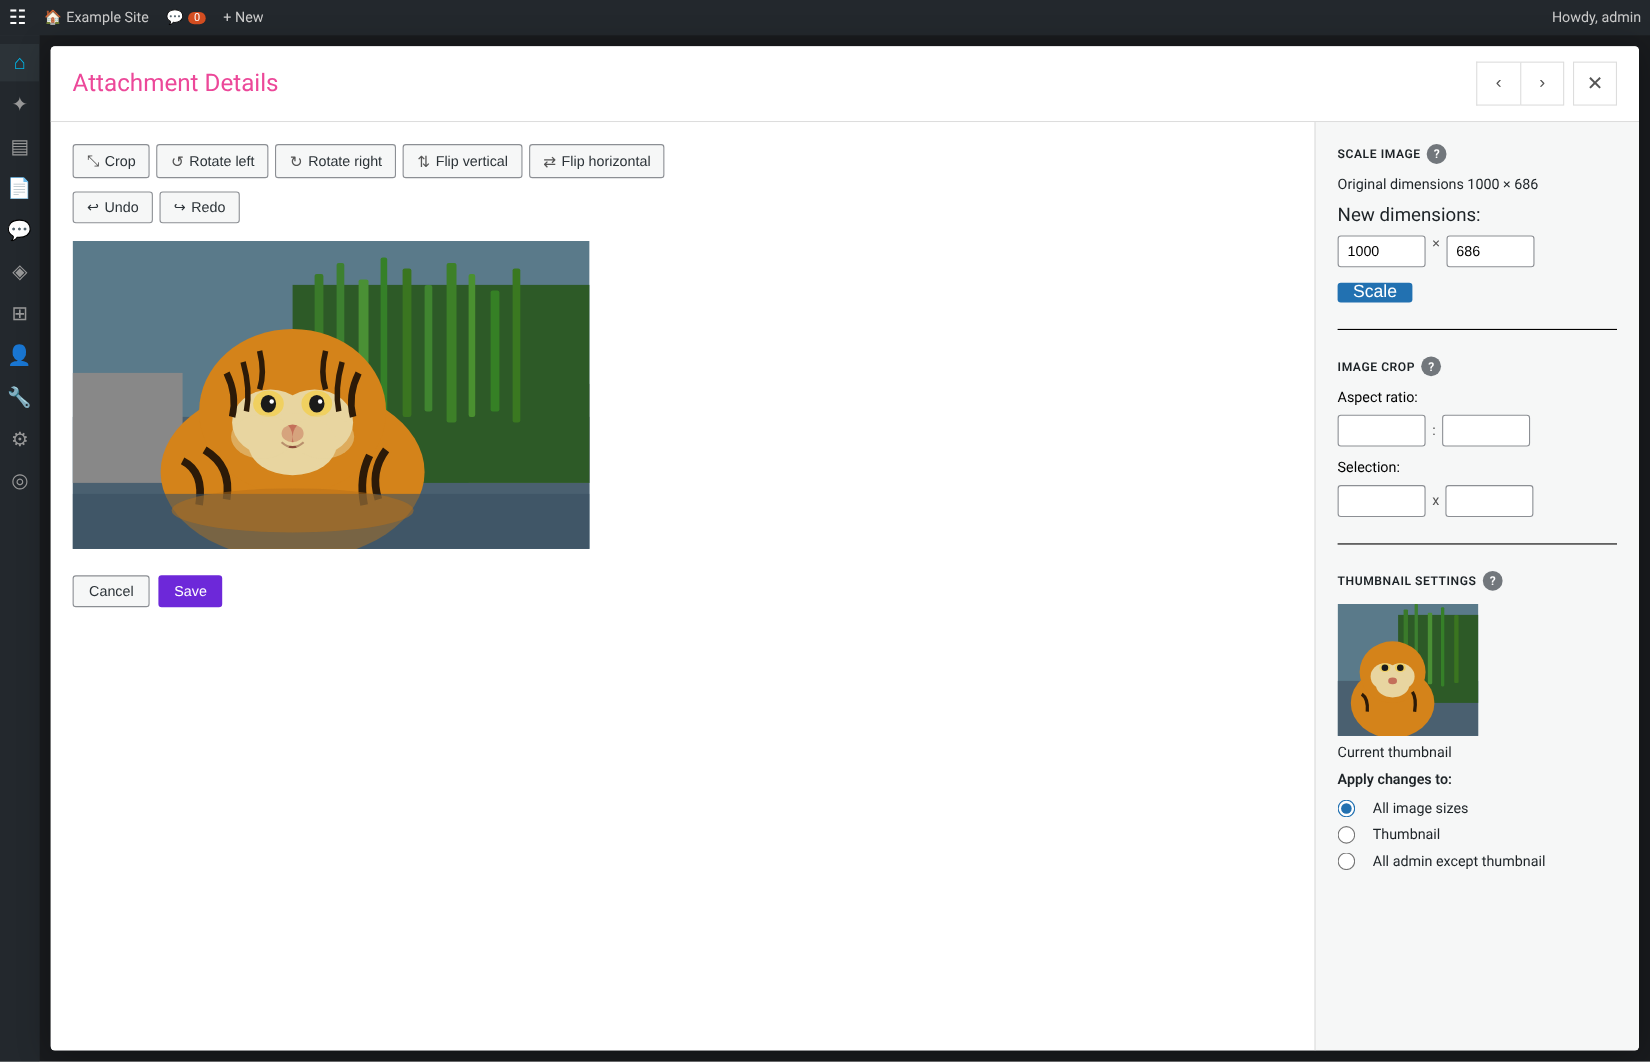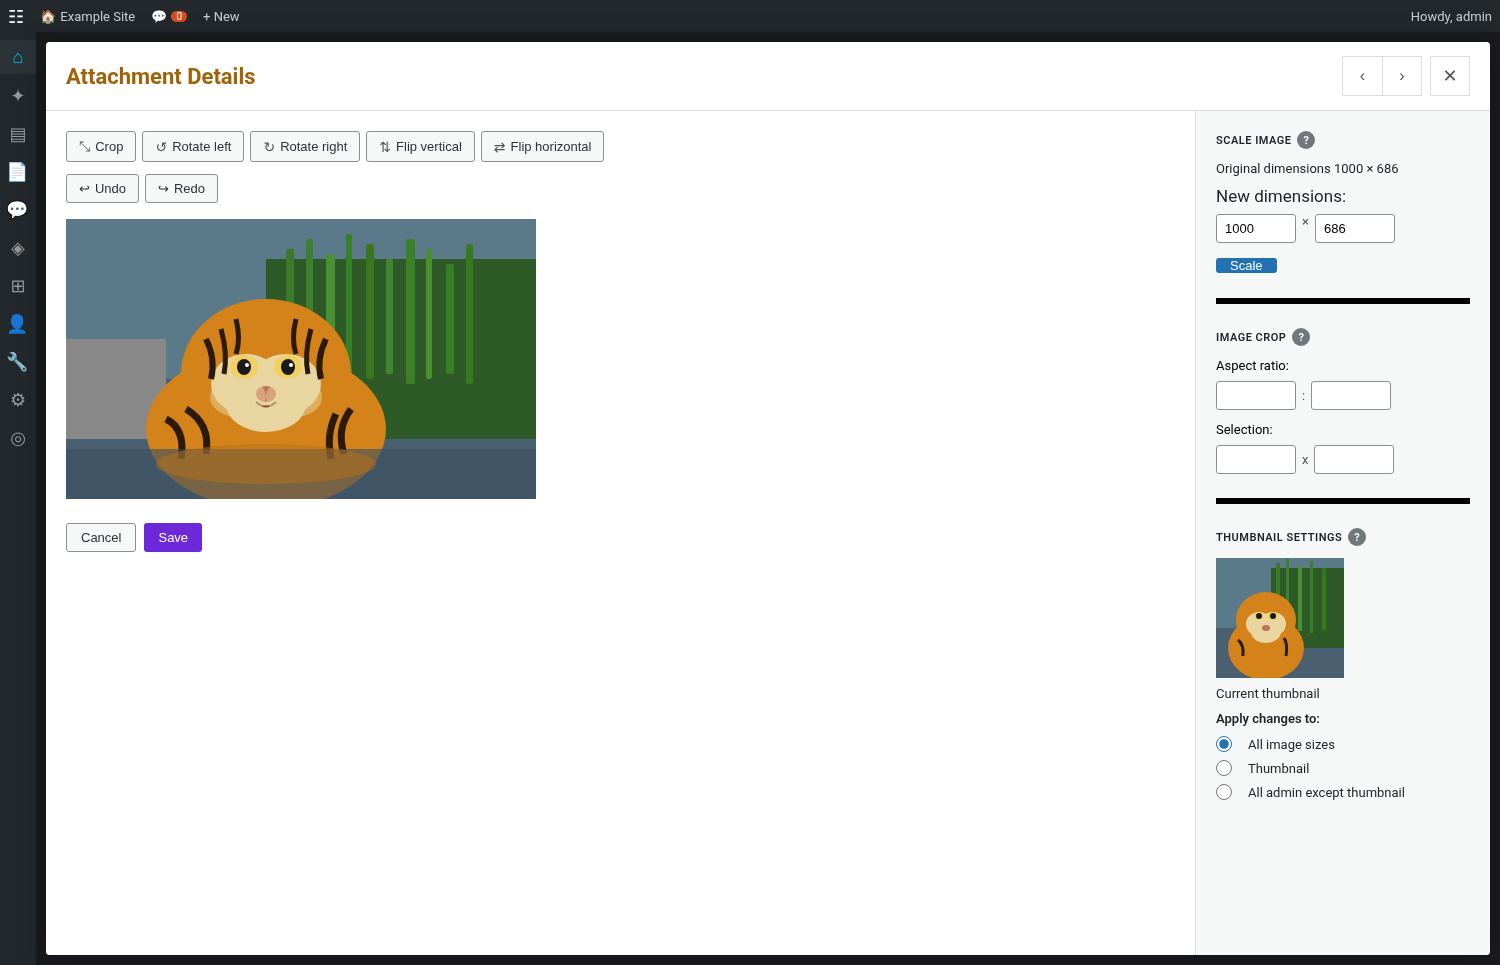--- a/index.html
+++ b/index.html
@@ -85,22 +85,22 @@
       background: #fff;
       padding: 14px 20px;
       display: flex;
       align-items: center;
       justify-content: space-between;
       border-bottom: 1px solid #ddd;
       flex-shrink: 0;
     }
     .modal-title {
       font-size: 22px;
-      font-weight: 700;
-      color: #a16207;
+      font-weight: 400;
+      color: #ec4899;
     }
     .modal-nav {
       display: flex;
       align-items: center;
       gap: 0;
     }
     .modal-nav-btn {
       width: 40px;
       height: 40px;
       background: none;
@@ -219,21 +219,21 @@
       background: #f6f7f7;
       border-left: 1px solid #ddd;
       padding: 20px;
       overflow-y: auto;
       flex-shrink: 0;
     }
 
     .panel-section {
       margin-bottom: 24px;
       padding-bottom: 24px;
-      border-bottom: 6px solid #000000;
+      border-bottom: 1px solid #000000;
     }
     .panel-section:last-child { border-bottom: none; }
 
     .panel-section-title {
       font-size: 11px;
       font-weight: 600;
       text-transform: uppercase;
       color: #1d2327;
       letter-spacing: 0.5px;
       display: flex;
@@ -279,21 +279,21 @@
       font-size: 13px;
     }
     .dims-sep { font-size: 13px; color: #555; }
     .btn-scale {
       padding: 0 14px;
       background: #2271b1;
       color: #fff;
       border: none;
       border-radius: 3px;
       cursor: pointer;
-      font-size: 13px;
+      font-size: 16px;
     }
 
     
     .aspect-ratio-row {
       display: flex;
       align-items: center;
       gap: 6px;
       margin-bottom: 12px;
     }
     .crop-input {

